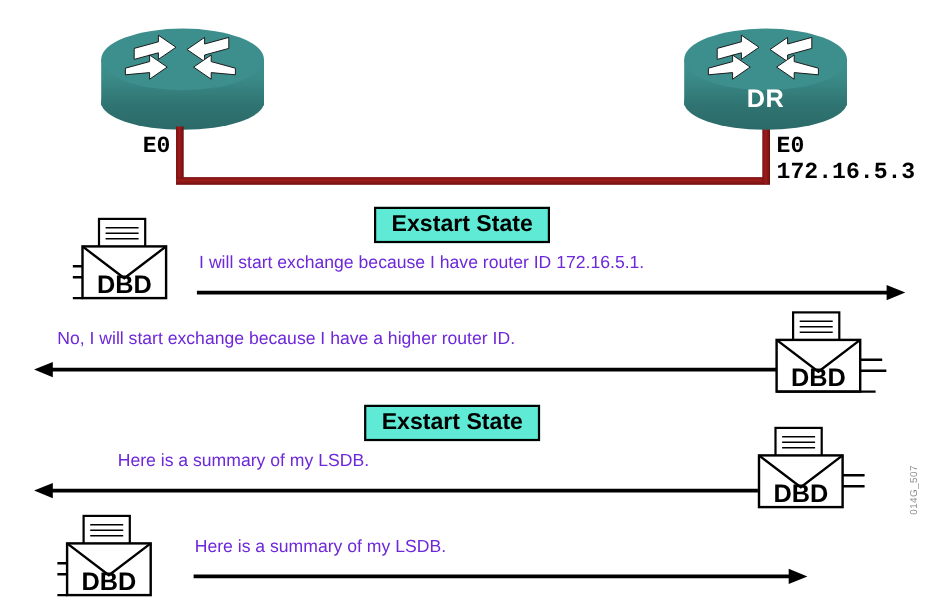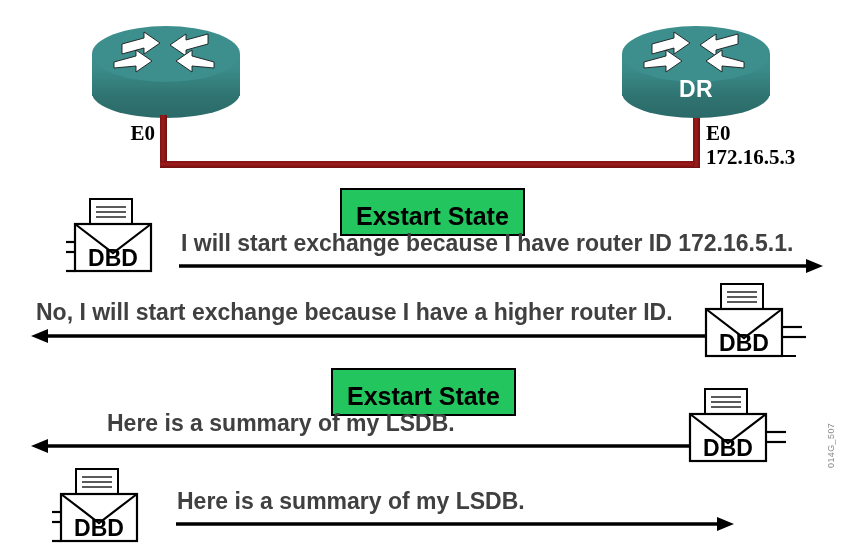--- a/index.html
+++ b/index.html
@@ -9,20 +9,21 @@
   }
   body {
     font-family: "Liberation Sans", sans-serif;
   }
   #canvas {
     position: relative;
     width: 856px;
     height: 558px;
     background: #ffffff;
     overflow: hidden;
+    border-radius: 28px;
   }
   .abs { position: absolute; }
 
   
   .router { width: 148px; height: 92px; }
   .router-body {
     position: absolute; left: 0; top: 28px;
     width: 148px; height: 42px;
     background: linear-gradient(to bottom, #3d8f8d 0%, #3a8a88 40%, #2f7472 100%);
   }
@@ -54,48 +55,48 @@
   
   .link-v {
     background: linear-gradient(to right, #7d1212 0%, #9d1b1b 45%, #6e0f0f 100%);
   }
   .link-h {
     background: linear-gradient(to bottom, #7d1212 0%, #9d1b1b 45%, #6e0f0f 100%);
   }
 
   
   .iface {
-    font-family: Liberation Serif, serif;
+    font-family: Liberation Mono, monospace;
     font-weight: bold;
     font-size: 21px;
     color: #000000;
     line-height: 1.12;
     white-space: nowrap;
   }
   .iface.right-align { text-align: right; }
 
   
   .state-badge {
-    background: #22c55e;
+    background: #5eead4;
     border: 2px solid #000000;
     color: #000000;
     font-family: "Liberation Sans", sans-serif;
     font-weight: bold;
-    font-size: 25px;
-    padding: 12px 14px 3px 14px;
+    font-size: 21px;
+    padding: 2px 14px 3px 14px;
     white-space: nowrap;
     line-height: 1.15;
   }
 
   
   .msg {
     font-family: "Liberation Sans", sans-serif;
-    font-weight: bold;
-    font-size: 23px;
-    color: #404040;
+    font-weight: normal;
+    font-size: 16px;
+    color: #6d28d9;
     white-space: nowrap;
     line-height: 1.1;
   }
 
   
   .arrow-svg { display: block; }
 
   
   .dbd { width: 104px; height: 78px; }
 
@@ -175,21 +176,21 @@
       <line x1="0" y1="75" x2="9" y2="75" stroke="#000000" stroke-width="2.2"></line>
       <text x="47" y="70" text-anchor="middle" font-family="Liberation Sans, sans-serif" font-size="23" font-weight="bold" fill="#000000">DBD</text>
     </svg>
   </div>
   <div class="abs msg" style="left:181px; top:231px;">I will start exchange because I have router ID 172.16.5.1.</div>
   <svg class="abs arrow-svg" style="left:178px; top:258px;" width="646" height="16" viewBox="0 0 646 16">
     <line x1="1" y1="8" x2="630" y2="8" stroke="#000000" stroke-width="3.4"></line>
     <polygon points="628,1 645,8 628,15" fill="#000000"></polygon>
   </svg>
 
-  <div class="abs msg" style="left:36px; top:300px;">No, I will start exchange because I have a higher router ID.</div>
+  <div class="abs msg" style="left:52px; top:300px;">No, I will start exchange because I have a higher router ID.</div>
   <svg class="abs arrow-svg" style="left:30px; top:328px;" width="680" height="16" viewBox="0 0 680 16">
     <line x1="16" y1="8" x2="679" y2="8" stroke="#000000" stroke-width="3.4"></line>
     <polygon points="18,1 1,8 18,15" fill="#000000"></polygon>
   </svg>
   <div class="abs dbd" style="left:702px; top:281px;">
     <svg viewBox="0 0 104 78" class="dbd">
       <rect x="19" y="3" width="42" height="26" fill="#ffffff" stroke="#000000" stroke-width="2"></rect>
       <line x1="25" y1="11" x2="55" y2="11" stroke="#000000" stroke-width="1.3"></line>
       <line x1="25" y1="16" x2="55" y2="16" stroke="#000000" stroke-width="1.3"></line>
       <line x1="25" y1="21" x2="55" y2="21" stroke="#000000" stroke-width="1.3"></line>

